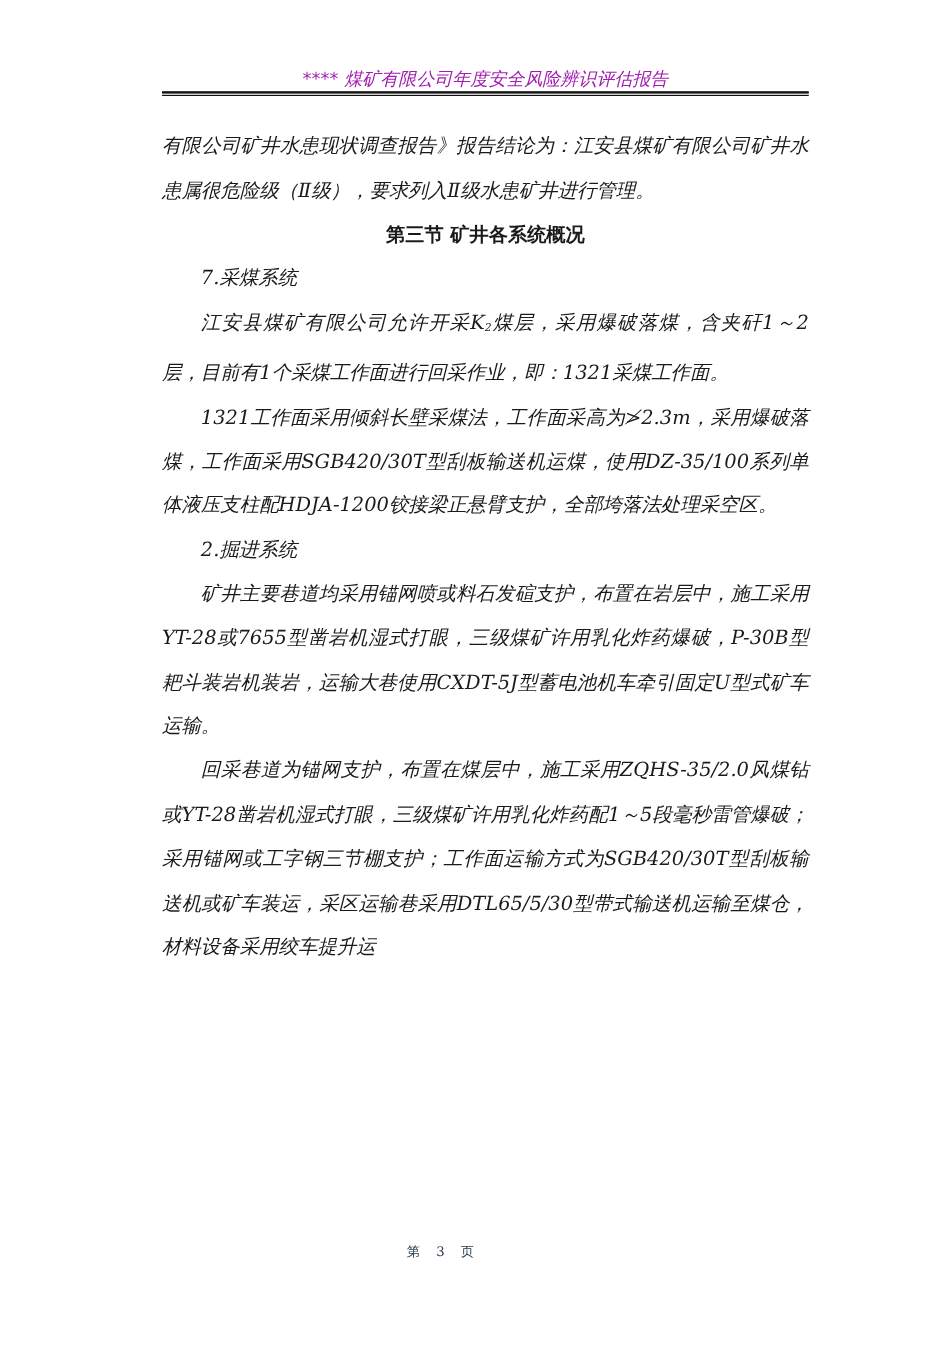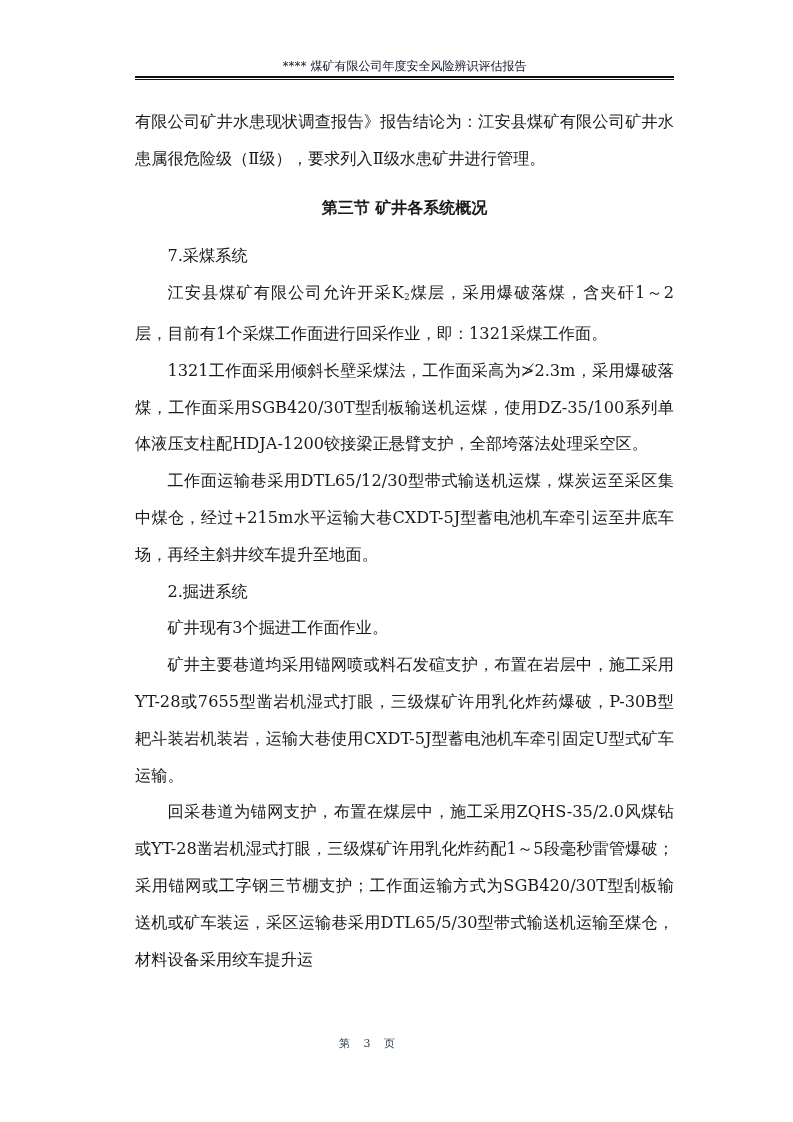--- a/index.html
+++ b/index.html
@@ -1,50 +1,48 @@
 <!DOCTYPE html>
 <html><head>
 <meta charset="utf-8">
 <style>
   html, body { margin: 0; padding: 0; background: #ffffff; }
   body { width: 793px; height: 1122px; position: relative; overflow: hidden;
          font-family: "DejaVu Serif", "Liberation Serif", serif; color: #1a1a1a; }
   .header { position: absolute; left: 135px; top: 58px; width: 539px; }
   .header-title { text-align: center; font-family: "DejaVu Sans", "Liberation Sans", sans-serif;
-                  font-size: 12px; color: #0f172a; line-height: 16px; height: 16px; }
+                  font-style: italic; font-size: 15px; color: #a21caf; line-height: 16px; height: 16px; }
   .header-rule { margin-top: 2px; border-top: 2px solid #111; height: 1px; border-bottom: 1px solid #111; }
   .content { position: absolute; left: 135px; top: 104px; width: 539px; }
-  .para { font-size: 16.2px; line-height: 36.8px; text-align: justify; text-align-last: auto; margin: 0; }
+  .para { font-size: 16.2px; line-height: 36.8px; text-align: justify; text-align-last: auto; margin: 0; font-style: italic; }
   .indent { text-indent: 2em; }
   .heading { font-family: "DejaVu Sans", "Liberation Sans", sans-serif; font-weight: bold;
-             font-size: 16px; text-align: center; line-height: 36.8px; margin: 12px; }
+             font-size: 16px; text-align: center; line-height: 36.8px; margin: 0; }
   sub { font-size: 9px; vertical-align: -2px; }
   .footer { position: absolute; left: 0; top: 1036px; width: 736px; text-align: center;
             font-size: 11px; color: #2c3e50; letter-spacing: 2px; }
   .footer span { margin: 0 3px; }
 </style>
 </head>
 <body>
 
 <div class="header">
   <div class="header-title">**** 煤矿有限公司年度安全风险辨识评估报告</div>
   <div class="header-rule"></div>
 </div>
 
 <div class="content">
   <p class="para">有限公司矿井水患现状调查报告》报告结论为：江安县煤矿有限公司矿井水患属很危险级（Ⅱ级），要求列入Ⅱ级水患矿井进行管理。</p>
   <p class="heading">第三节 矿井各系统概况</p>
 
   <p class="para indent">7.采煤系统</p>
   <p class="para indent"><span>江安县煤矿有限公司允许开采K</span><sub>2</sub><span>煤层，采用爆破落煤，含夹矸1～2层，目前有1个采煤工作面进行回采作业，即：1321采煤工作面。</span></p>
   <p class="para indent">1321工作面采用倾斜长壁采煤法，工作面采高为≯2.3m，采用爆破落煤，工作面采用SGB420/30T型刮板输送机运煤，使用DZ-35/100系列单体液压支柱配HDJA-1200铰接梁正悬臂支护，全部垮落法处理采空区。</p>
-  <p class="para indent">工作面运输巷采用DTL65/12/30型带式输送机运煤，煤炭运至采区集中煤仓，经过+215m水平运输大巷CXDT-5J型蓄电池机车牵引运至井底车场，再经主斜井绞车提升至地面。</p>
 
   <p class="para indent">2.掘进系统</p>
-  <p class="para indent">矿井现有3个掘进工作面作业。</p>
   <p class="para indent">矿井主要巷道均采用锚网喷或料石发碹支护，布置在岩层中，施工采用YT-28或7655型凿岩机湿式打眼，三级煤矿许用乳化炸药爆破，P-30B型耙斗装岩机装岩，运输大巷使用CXDT-5J型蓄电池机车牵引固定U型式矿车运输。</p>
   <p class="para indent">回采巷道为锚网支护，布置在煤层中，施工采用ZQHS-35/2.0风煤钻或YT-28凿岩机湿式打眼，三级煤矿许用乳化炸药配1～5段毫秒雷管爆破；采用锚网或工字钢三节棚支护；工作面运输方式为SGB420/30T型刮板输送机或矿车装运，采区运输巷采用DTL65/5/30型带式输送机运输至煤仓，材料设备采用绞车提升运</p>
 </div>
 
 <div class="footer">
   <span>第</span>
   <span>3</span>
   <span>页</span>
 </div>
 

